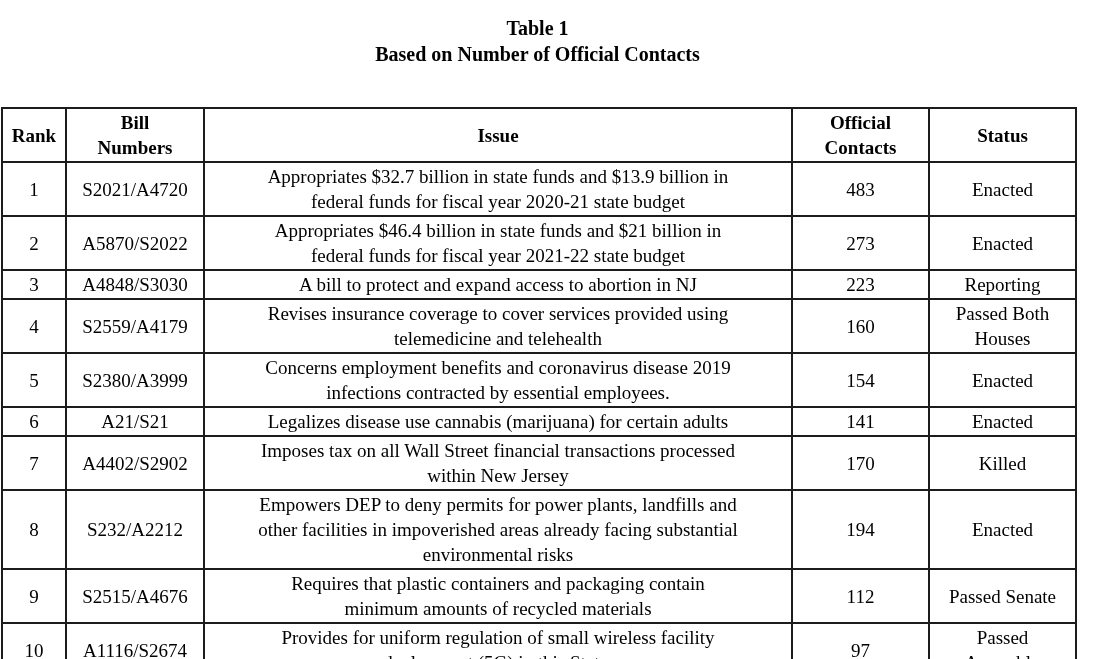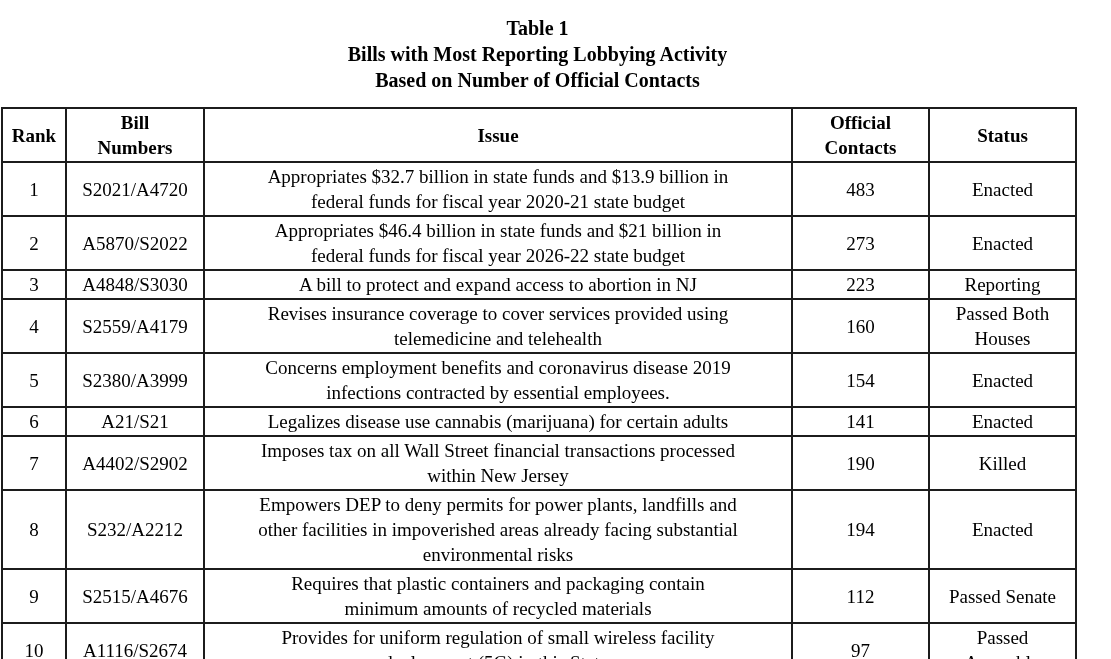--- a/index.html
+++ b/index.html
@@ -53,21 +53,20 @@
   col.c-cont  { width: 137px; }
   col.c-stat  { width: 147px; }
 </style>
 </head>
 <body>
 
 <div class="page">
 
   <div class="title-block">
     <div>Table 1</div>
-    <div>Bills with Most Reporting Lobbying Activity</div>
     <div>Based on Number of Official Contacts</div>
   </div>
 
   <table class="data-table">
     <colgroup>
       <col class="c-rank">
       <col class="c-bill">
       <col class="c-issue">
       <col class="c-cont">
       <col class="c-stat">
@@ -89,21 +88,21 @@
     <td>S2021/A4720</td>
     <td>Appropriates $32.7 billion in state funds and $13.9 billion in
 federal funds for fiscal year 2020-21 state budget</td>
     <td>483</td>
     <td>Enacted</td>
   </tr>
         <tr>
     <td>2</td>
     <td>A5870/S2022</td>
     <td>Appropriates $46.4 billion in state funds and $21 billion in
-federal funds for fiscal year 2026-22 state budget</td>
+federal funds for fiscal year 2021-22 state budget</td>
     <td>273</td>
     <td>Enacted</td>
   </tr>
         <tr>
     <td>3</td>
     <td>A4848/S3030</td>
     <td>A bill to protect and expand access to abortion in NJ</td>
     <td>223</td>
     <td>Reporting</td>
   </tr>
@@ -129,21 +128,21 @@
     <td>A21/S21</td>
     <td>Legalizes disease use cannabis (marijuana) for certain adults</td>
     <td>141</td>
     <td>Enacted</td>
   </tr>
         <tr>
     <td>7</td>
     <td>A4402/S2902</td>
     <td>Imposes tax on all Wall Street financial transactions processed
 within New Jersey</td>
-    <td>190</td>
+    <td>170</td>
     <td>Killed</td>
   </tr>
         <tr>
     <td>8</td>
     <td>S232/A2212</td>
     <td>Empowers DEP to deny permits for power plants, landfills and
 other facilities in impoverished areas already facing substantial
 environmental risks</td>
     <td>194</td>
     <td>Enacted</td>

